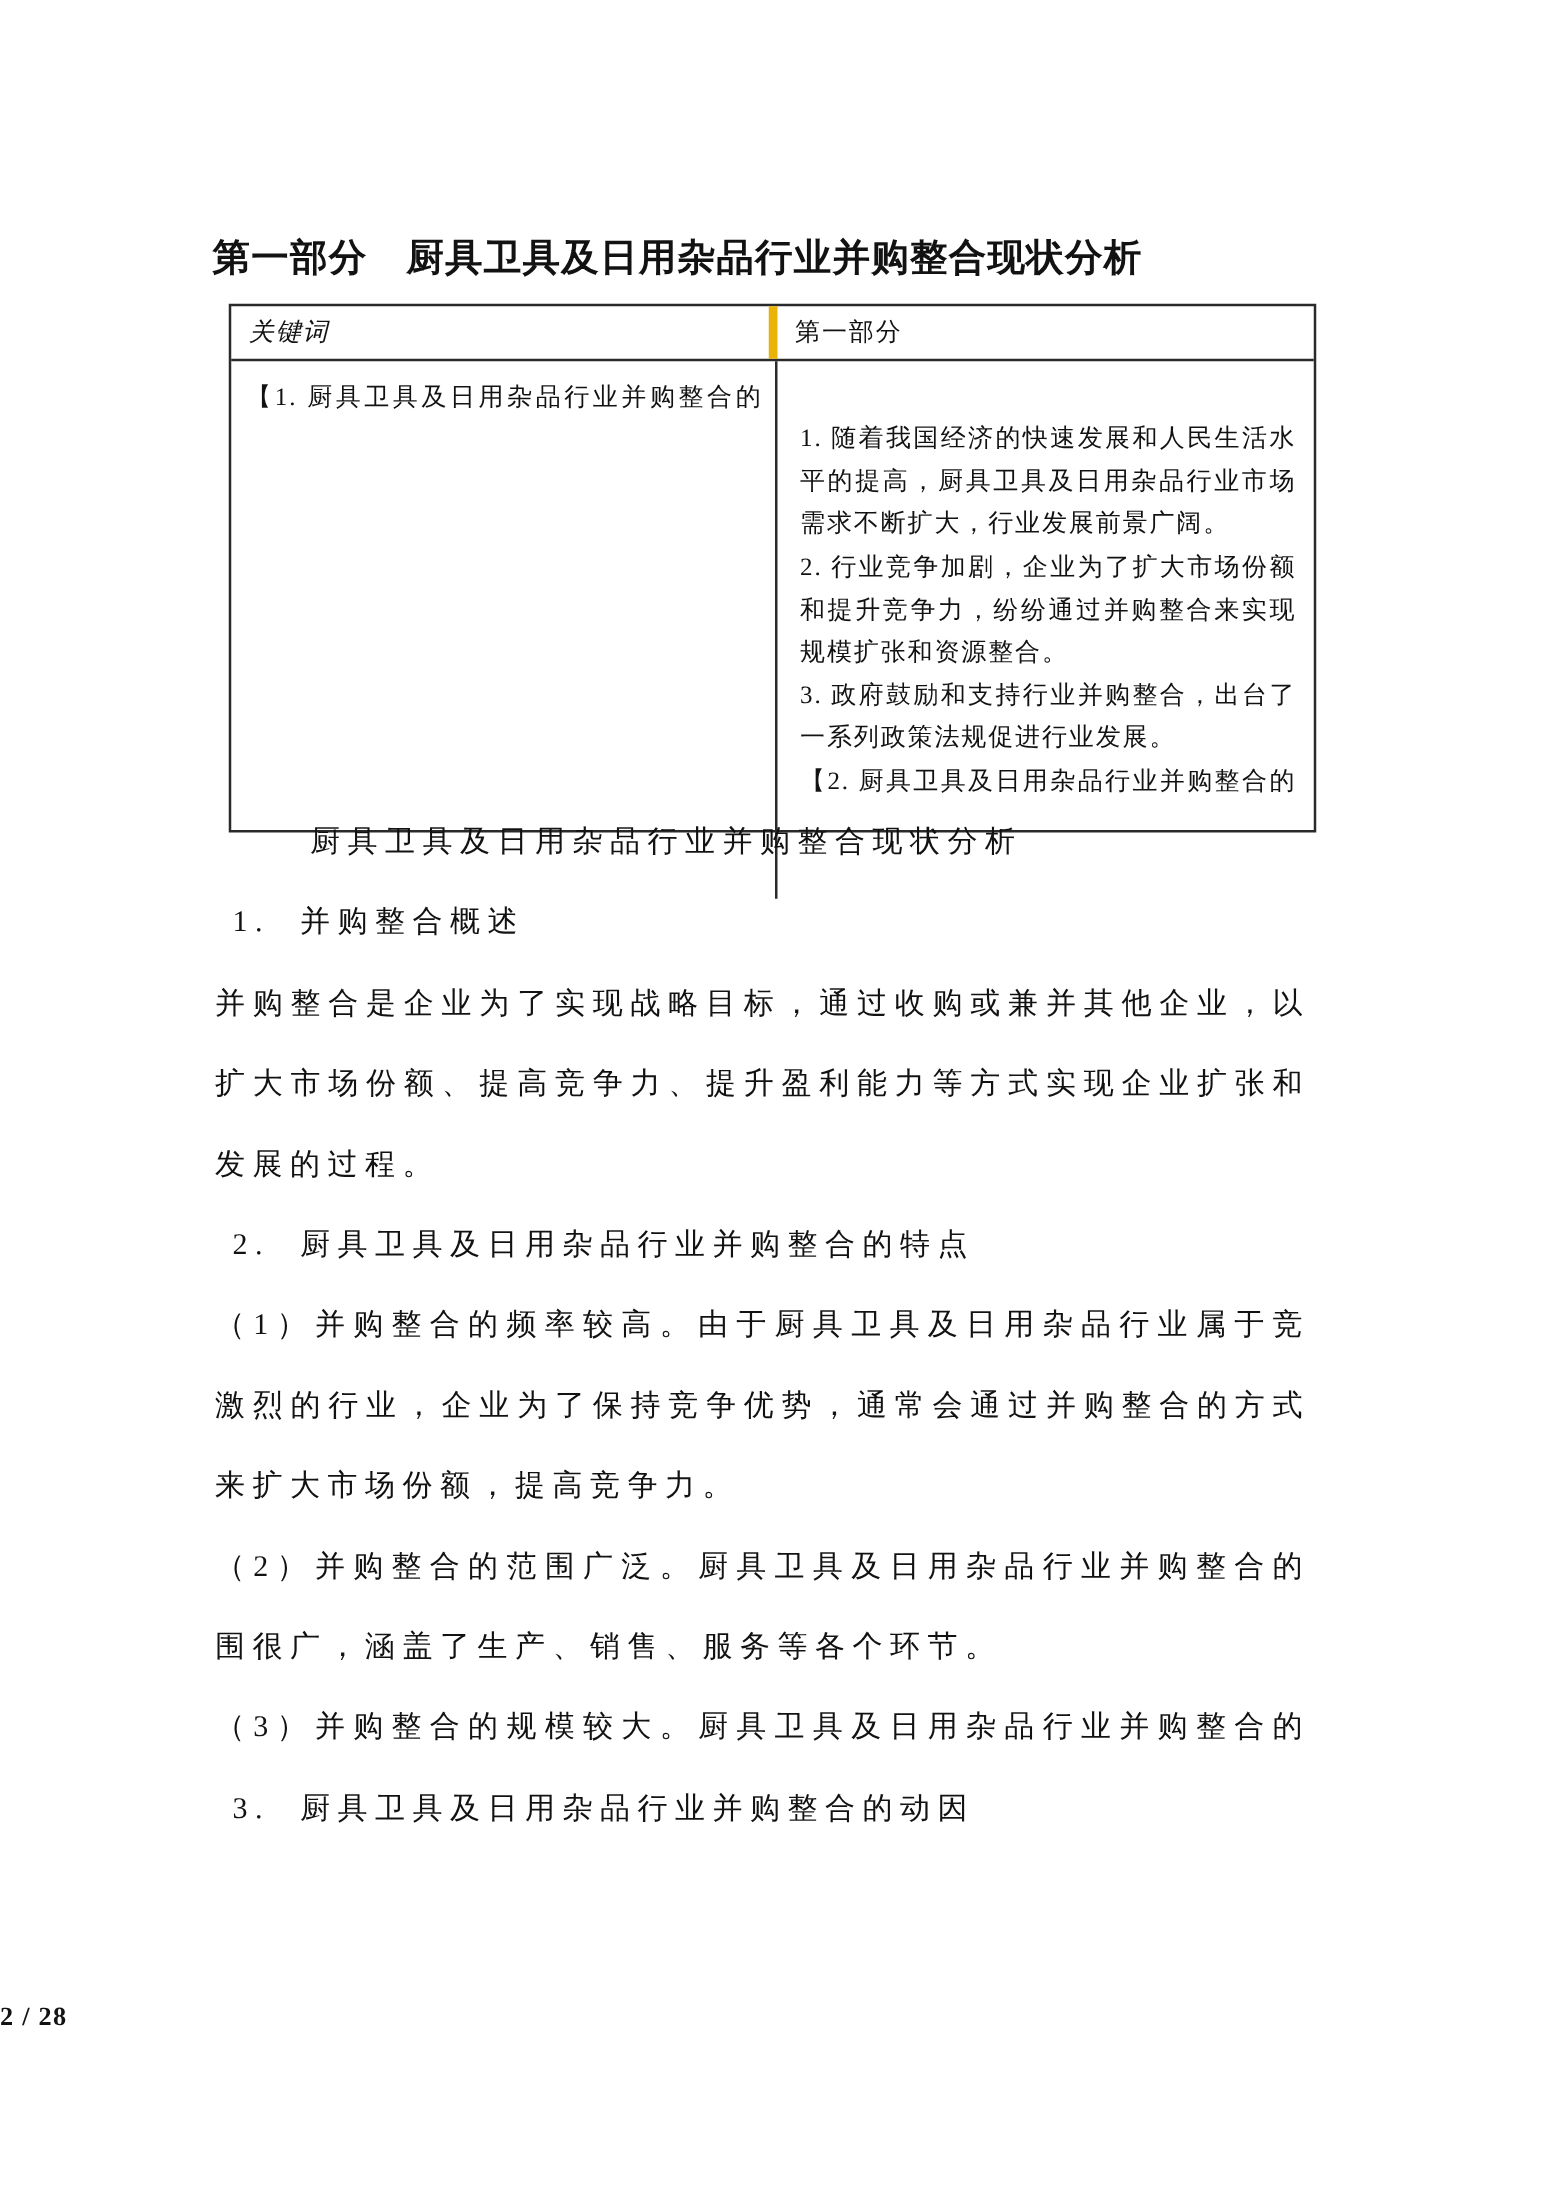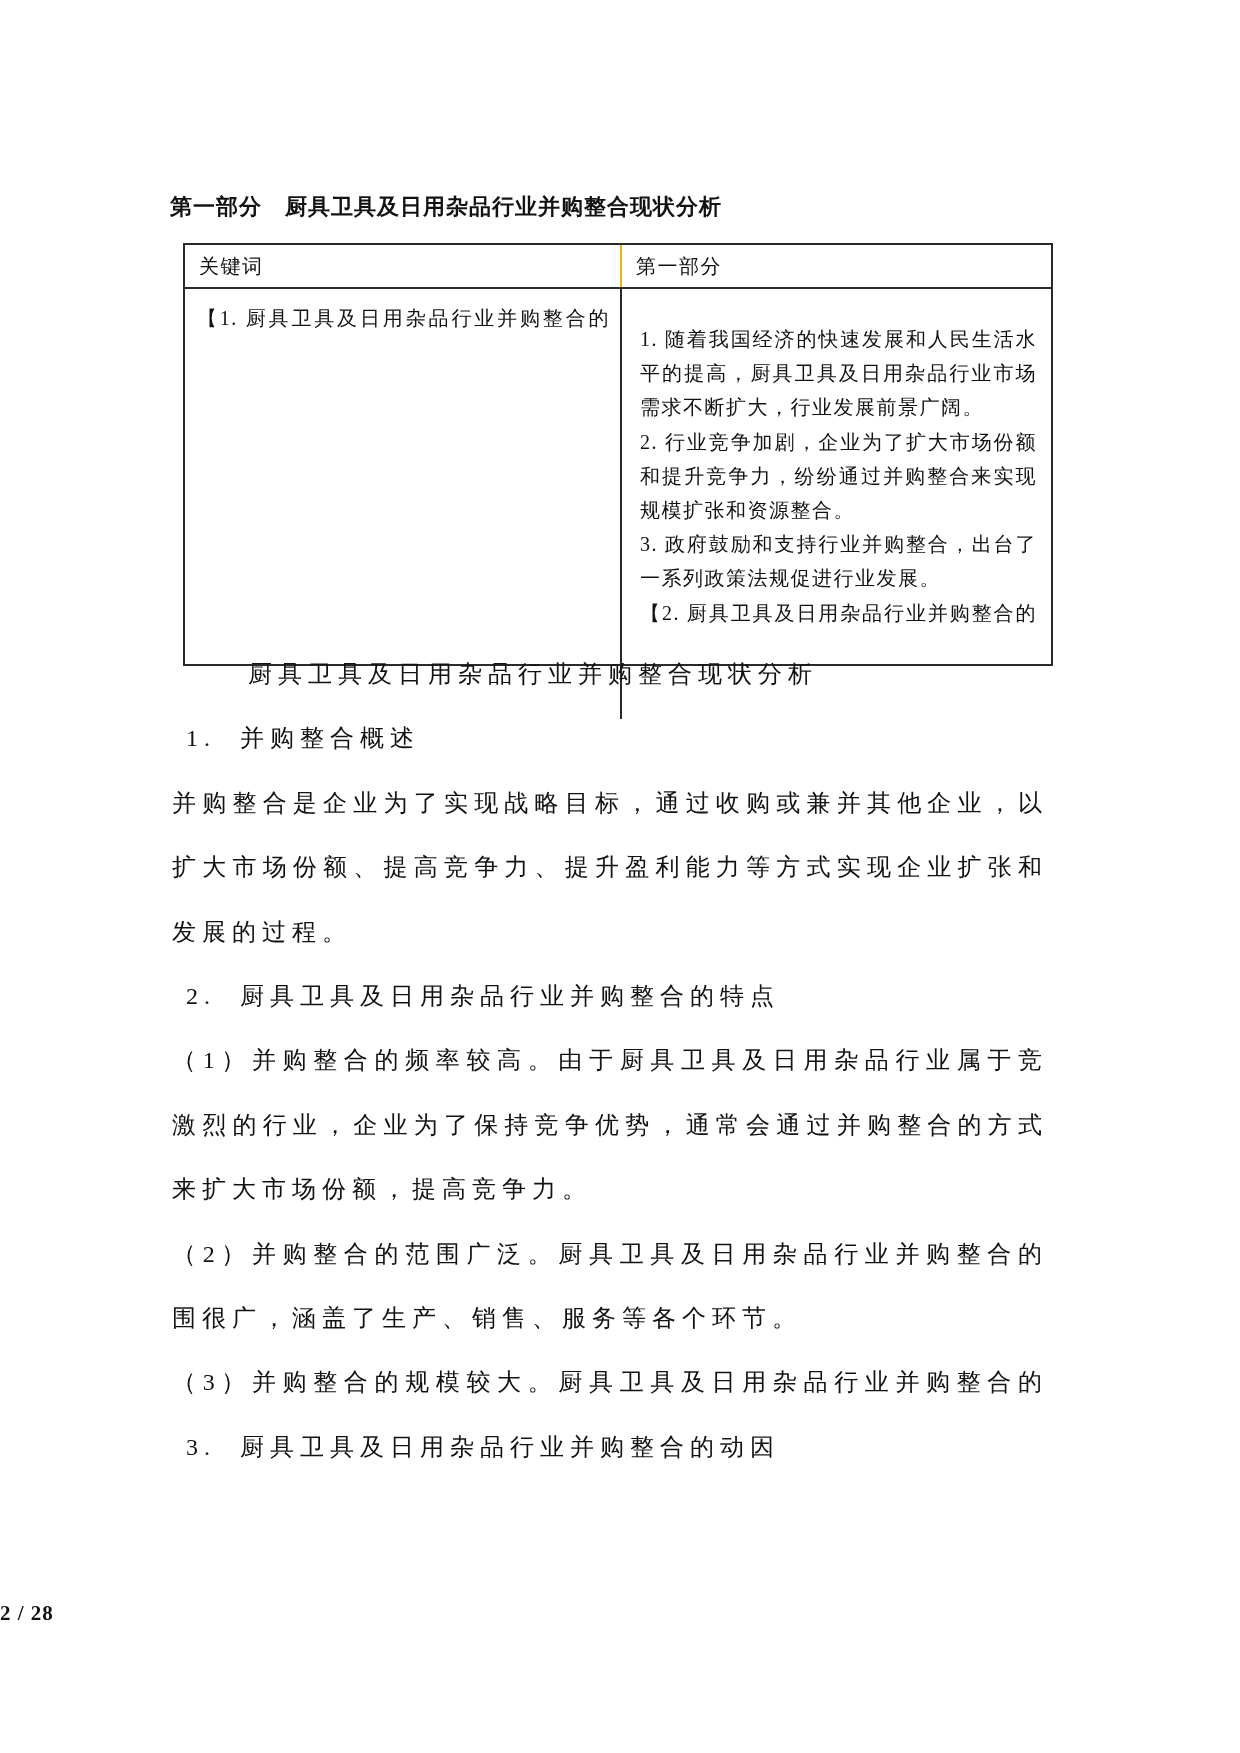--- a/index.html
+++ b/index.html
@@ -8,50 +8,51 @@
     width:1240px;height:1753px;
     background:#ffffff;
     margin:0 auto;
     font-family:"Liberation Serif","DejaVu Serif",serif;
     color:#121212;
     overflow:hidden;
   }
   
   .doc-title{
     position:absolute;left:170px;top:150px;
-    font-size:22px;font-weight:bold;
+    font-size:30px;font-weight:bold;
     letter-spacing:1px;white-space:nowrap;line-height:40px;margin-top:37px;
   }
   
   .kw-table{
     position:absolute;left:183px;top:243px;width:870px;height:423px;
     border:2px solid #2a2a2a;box-sizing:border-box;
     font-size:20px;
   }
   .kw-table .thead{
     display:grid;grid-template-columns:437px 1fr;
     height:44px;box-sizing:border-box;border-bottom:2px solid #2a2a2a;
   }
   .kw-table .th{
     line-height:42px;padding-left:14px;letter-spacing:1.5px;
     box-sizing:border-box;overflow:hidden;
   }
-  .kw-table .th:first-child{border-right:2px solid #eab308;}
+  .kw-table .th:first-child{border-right:7px solid #eab308;font-style:italic;}
   .kw-table .tbody{
     display:grid;grid-template-columns:437px 1fr;
     height:430px;box-sizing:border-box;
   }
   .cell{box-sizing:border-box;overflow:hidden;}
   .cell-keyword{
     border-right:2px solid #2a2a2a;
     padding:7px 10px 0 12px;
   }
   .cell-keyword .tline{line-height:44px;height:44px;}
   .cell-points{
     padding:33px 14px 0 18px;
+    margin-top:12px;
   }
   .cell-points .tline{line-height:34.2px;height:34.2px;}
   .tline{
     letter-spacing:1.5px;text-align:left;overflow:hidden;
   }
   .tline.fill{text-align:justify;text-align-last:justify;}
   
   .bodytext{
     position:absolute;left:172px;top:642px;width:876px;
     font-size:24px;

